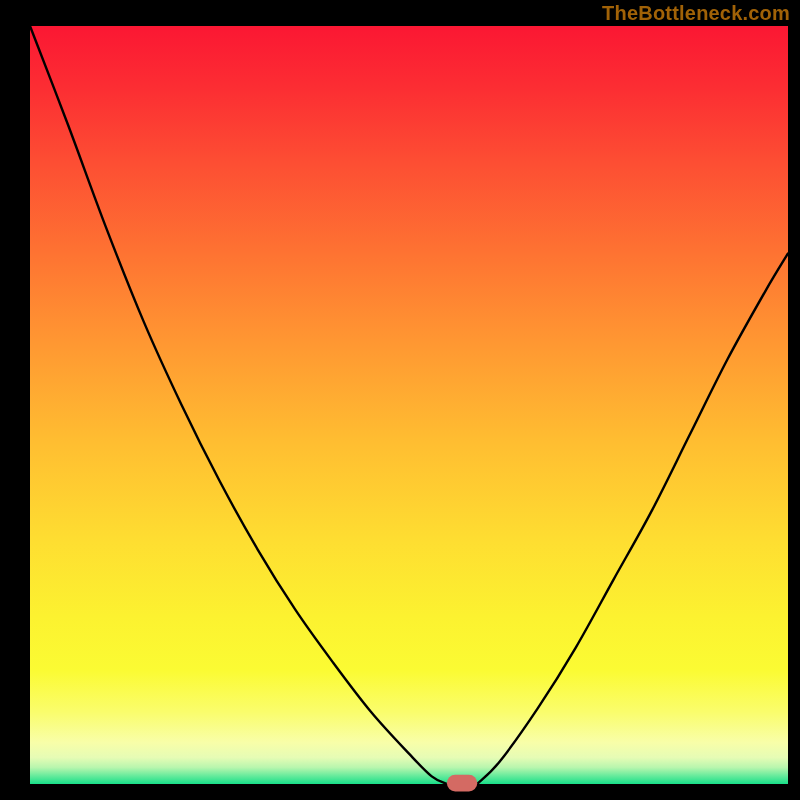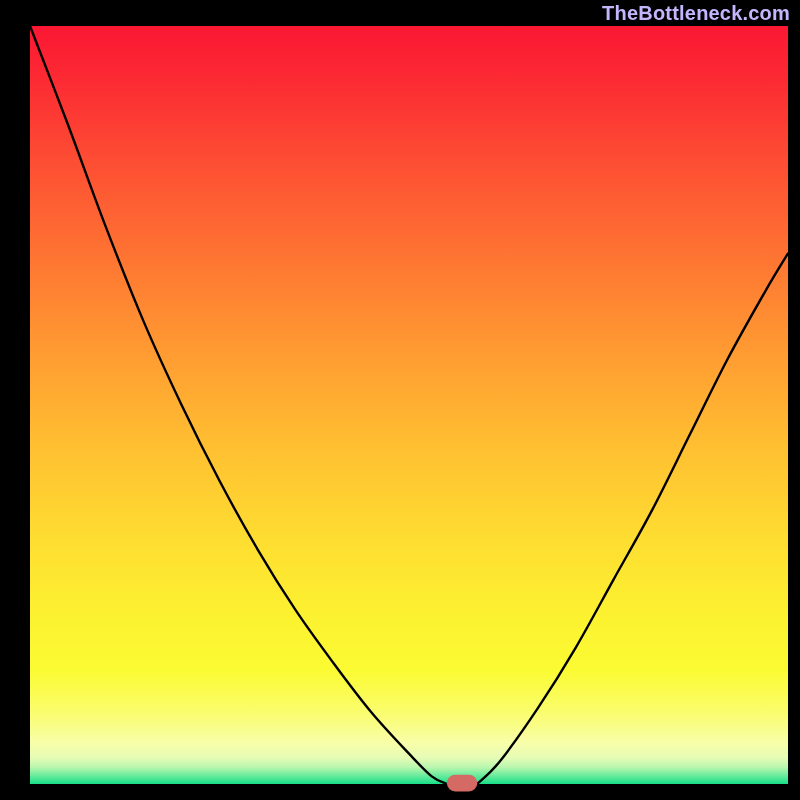--- a/index.html
+++ b/index.html
@@ -16,21 +16,21 @@
     width: 800px;
     height: 800px;
     background: #000;
   }
   .attribution {
     position: absolute;
     top: 2px;
     right: 10px;
     font-size: 20px;
     font-weight: 600;
-    color: #c4b5fd;
+    color: #a16207;
     letter-spacing: 0.2px;
   }
   svg {
     display: block;
   }
 </style>
 </head>
 <body>
 
 <div class="frame">

